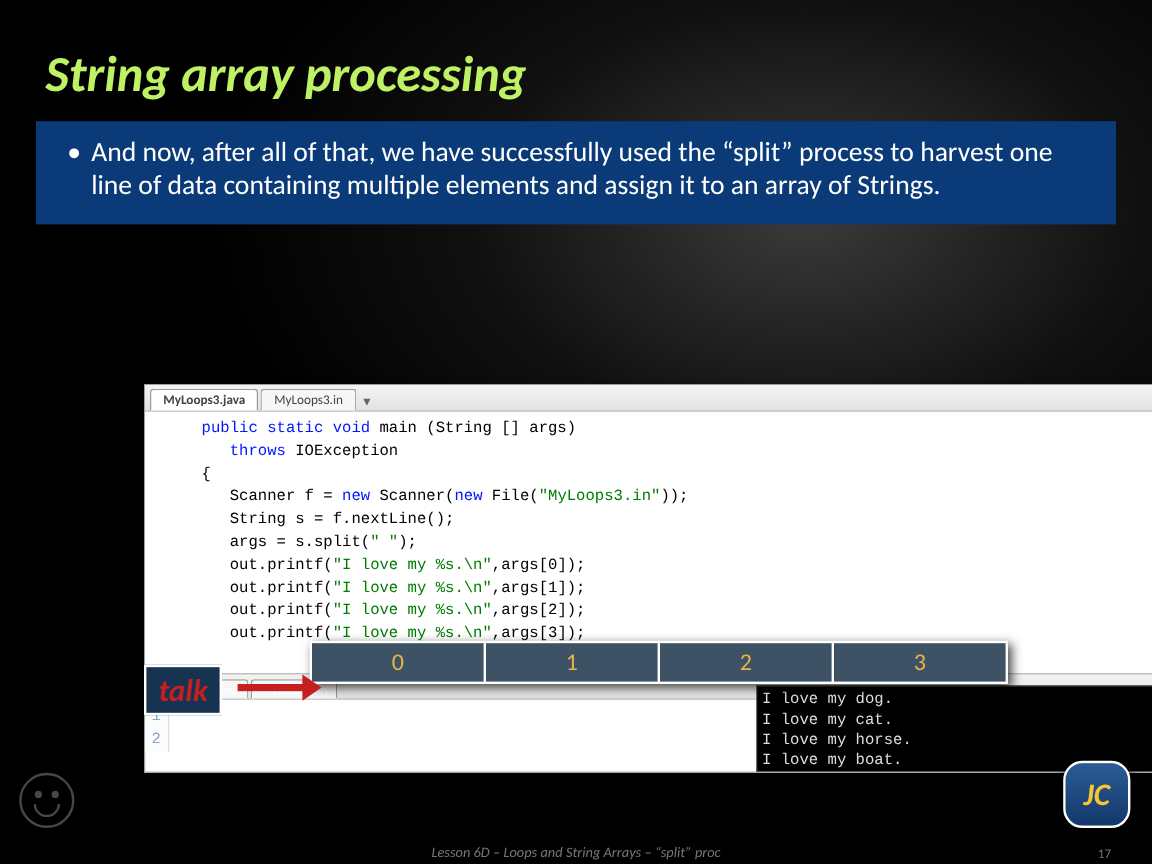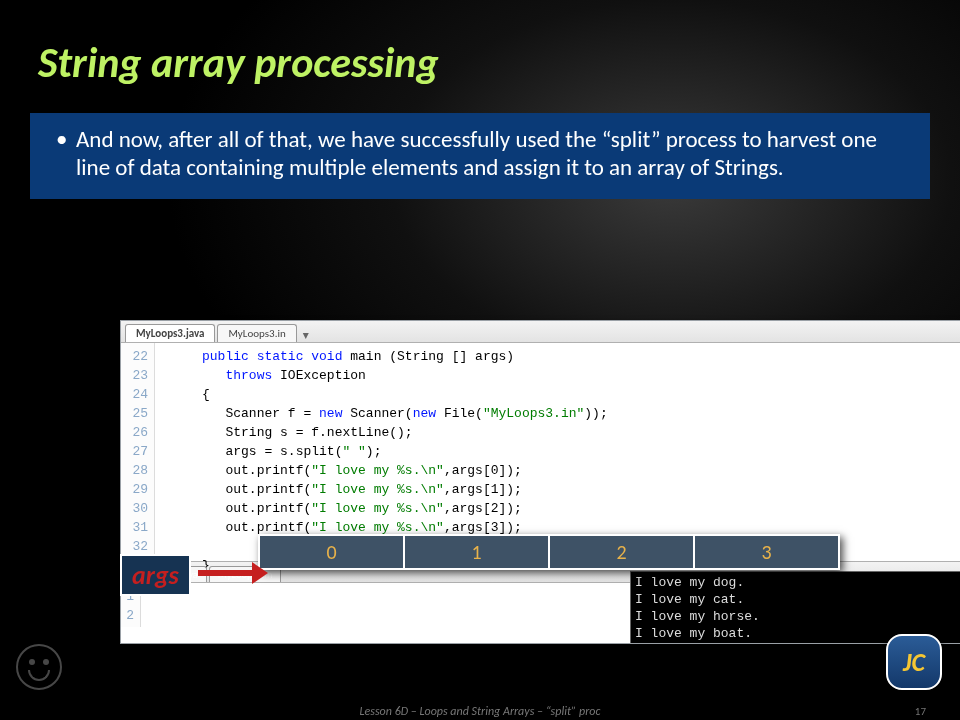--- a/index.html
+++ b/index.html
@@ -13,21 +13,21 @@
   .title {
     color: #bef264;
     font-size: 42px;
     font-style: italic;
     font-weight: 600;
     padding: 42px 0 4px 38px;
     line-height: 1.02;
   }
   .bluebox {
     background: #0a3a77;
-    margin: 24px 30px 0 30px;
+    margin: 12px 30px 0 30px;
     padding: 12px 22px 14px 22px;
     color: #fff;
     font-size: 23px;
     line-height: 1.22;
   }
   .bluebox ul { list-style: none; }
   .bluebox li { position: relative; padding-left: 24px; margin-bottom: 4px; }
   .bluebox li::before { content: "•"; position: absolute; left: 4px; color: #fff; }
   .editor-frame {
     position: absolute;
@@ -222,33 +222,20 @@
 </div>
 
 <div class="editor-frame">
   <div class="tabs">
     <div class="tab active">MyLoops3.java</div>
     <div class="tab">MyLoops3.in</div>
     <span class="tab-arrow">▾</span>
     <span class="tab-close">×</span>
   </div>
   <div class="code-area">
-    <div class="gutter">
-<span>22</span>
-<br><span>23</span>
-<br><span>24</span>
-<br><span>25</span>
-<br><span>26</span>
-<br><span>27</span>
-<br><span>28</span>
-<br><span>29</span>
-<br><span>30</span>
-<br><span>31</span>
-<br><span>32</span>
-    </div>
     <div class="code">     <span class="kw">public</span><span class="kw"> static void</span><span> main (String [] args)</span>
         <span class="kw">throws</span><span> IOException</span>
      <span>{</span>
         <span>Scanner f = </span><span class="kw">new</span><span> Scanner(</span><span class="kw">new</span><span> File(</span><span class="str">"MyLoops3.in"</span><span>));</span>
         <span>String s = f.nextLine();</span>
         <span>args = s.split(</span><span class="str">" "</span><span>);</span>
         <span>out.printf(</span><span class="str">"I love my %s.\n"</span><span>,args[0]);</span>
         <span>out.printf(</span><span class="str">"I love my %s.\n"</span><span>,args[1]);</span>
         <span>out.printf(</span><span class="str">"I love my %s.\n"</span><span>,args[2]);</span>
         <span>out.printf(</span><span class="str">"I love my %s.\n"</span><span>,args[3]);</span>
@@ -269,21 +256,21 @@
 |</div>
   </div>
   <div class="console">
 <span>I love my dog.</span><br>
 <span>I love my cat.</span><br>
 <span>I love my horse.</span><br>
 <span>I love my boat.</span><br>
   </div>
 </div>
 
-<div class="args-box">args</div>
+<div class="args-box">talk</div>
 <div class="arrow"></div>
 
 <table class="array-table">
   <tbody>
       <tr>
     <th>0</th>
     <th>1</th>
     <th>2</th>
     <th>3</th>
   </tr>

